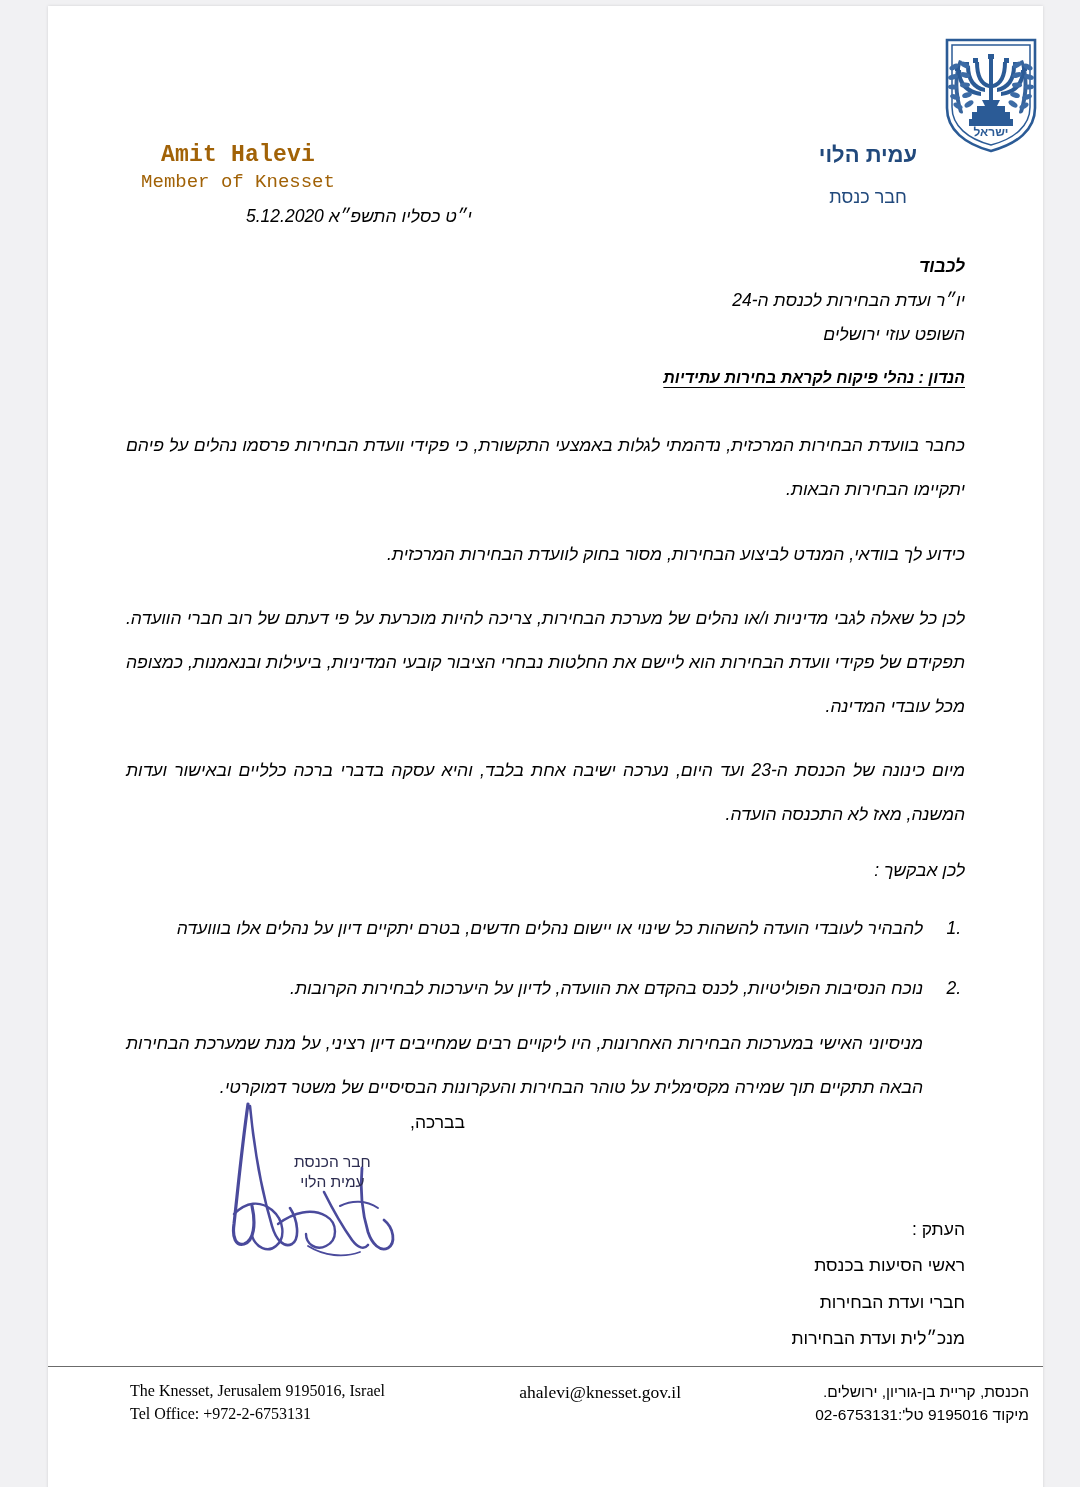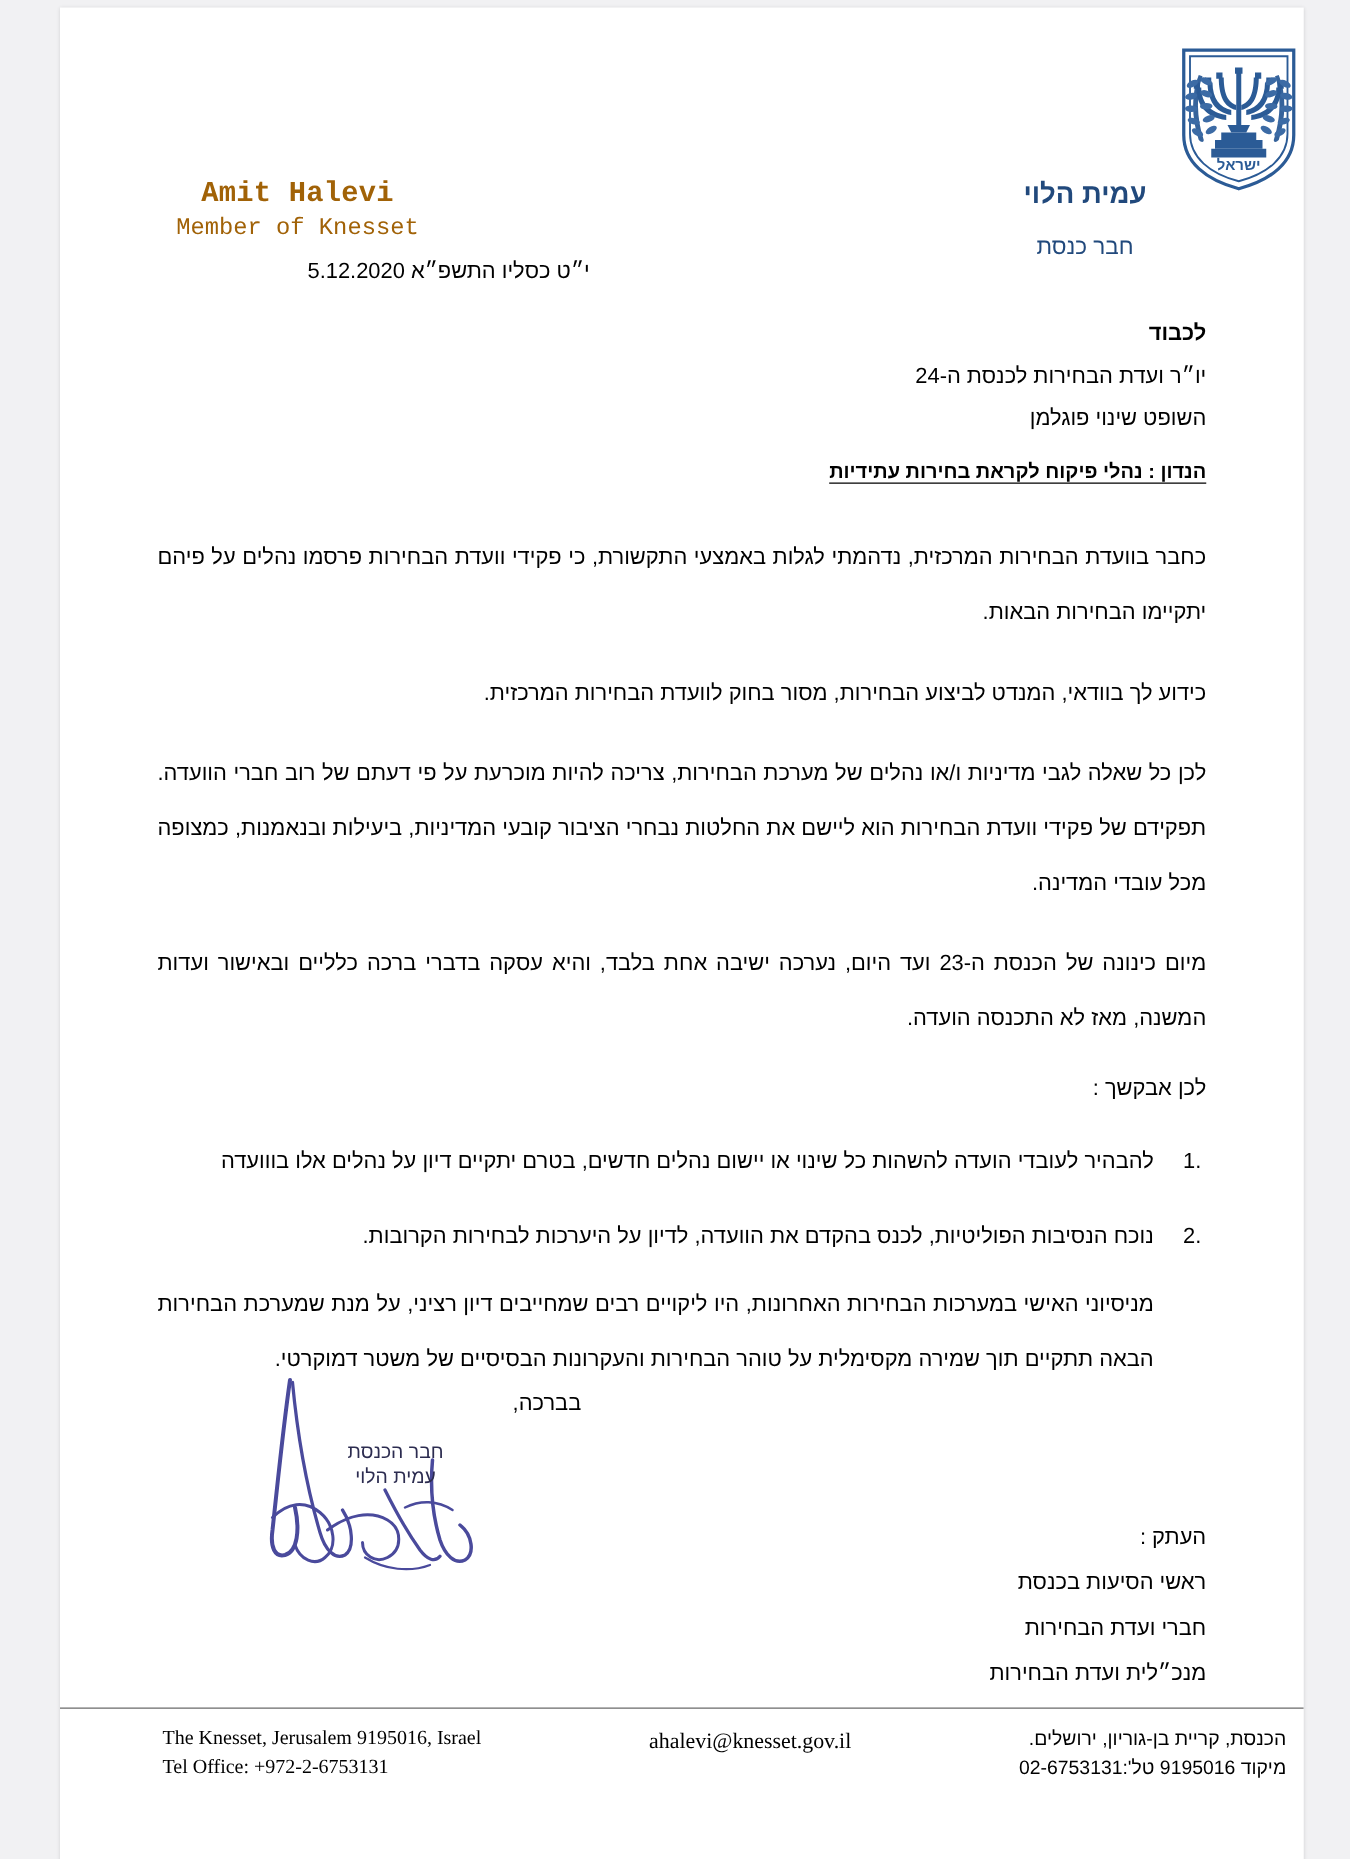--- a/index.html
+++ b/index.html
@@ -93,20 +93,21 @@
   
   .body {
     position: absolute;
     left: 78px;
     right: 78px;
     top: 200px;
     direction: rtl;
     text-align: right;
     color: #000000;
     font-size: 17.5px;
+    font-style: italic;
   }
 
   .date-line {
     text-align: left;
     padding-left: 120px;
     font-size: 17.5px;
     margin-bottom: 22px;
     direction: rtl;
     unicode-bidi: isolate;
   }
@@ -172,21 +173,21 @@
     text-align: justify;
     text-align-last: right;
     line-height: 2.52;
     margin-top: 10px;
     padding-right: 42px;
   }
 
   
   .sig-zone {
     position: absolute;
-    left: 78px;
+    left: 94px;
     right: 78px;
     top: 1090px;
     height: 180px;
     direction: rtl;
   }
   .sig-regards {
     position: absolute;
     right: 500px;
     top: 16px;
     font-size: 17.5px;
@@ -341,21 +342,21 @@
     <div class="rl">חבר כנסת</div>
   </div>
 
   <div class="body">
 
     <div class="date-line">י״ט כסליו התשפ״א 5.12.2020</div>
 
     <div class="addr">
       <div class="bold">לכבוד</div>
       <div>יו״ר ועדת הבחירות לכנסת ה-24</div>
-      <div>השופט שינוי פוגלמן</div>
+      <div>השופט עוזי ירושלים</div>
     </div>
 
     <div class="subject">הנדון : נהלי פיקוח לקראת בחירות עתידיות</div>
 
     <div class="para first">כחבר בוועדת הבחירות המרכזית, נדהמתי לגלות באמצעי התקשורת, כי פקידי וועדת הבחירות פרסמו נהלים על פיהם יתקיימו הבחירות הבאות.</div>
     <div class="para">כידוע לך בוודאי, המנדט לביצוע הבחירות, מסור בחוק לוועדת הבחירות המרכזית.</div>
     <div class="para">לכן כל שאלה לגבי מדיניות ו/או נהלים של מערכת הבחירות, צריכה להיות מוכרעת על פי דעתם של רוב חברי הוועדה. תפקידם של פקידי וועדת הבחירות הוא ליישם את החלטות נבחרי הציבור קובעי המדיניות, ביעילות ובנאמנות, כמצופה מכל עובדי המדינה.</div>
     <div class="para">מיום כינונה של הכנסת ה-23 ועד היום, נערכה ישיבה אחת בלבד, והיא עסקה בדברי ברכה כלליים ובאישור ועדות המשנה, מאז לא התכנסה הועדה.</div>
 
     <div class="request-line">לכן אבקשך :</div>

